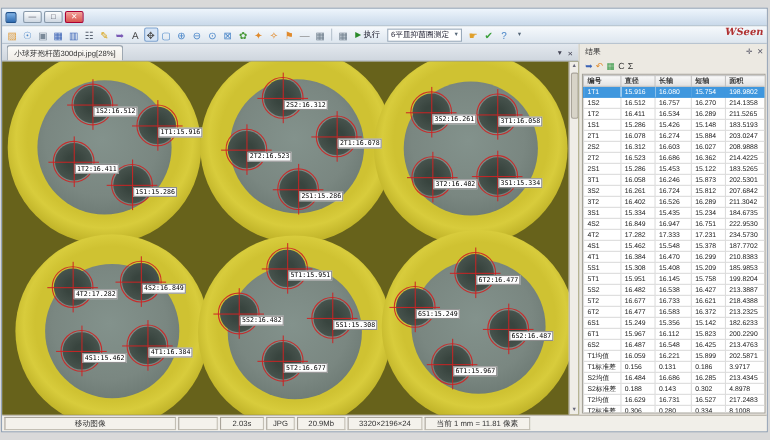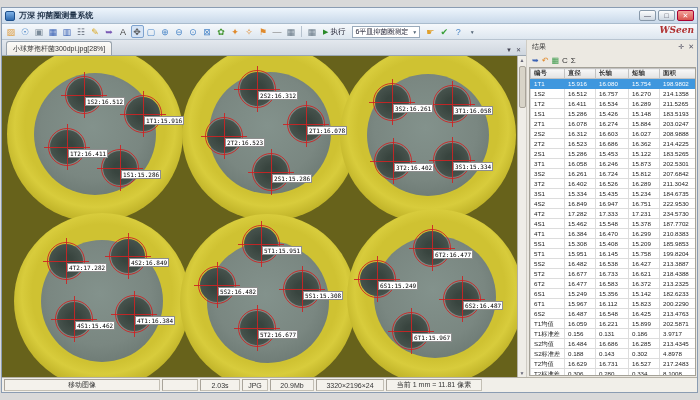--- a/index.html
+++ b/index.html
@@ -81,21 +81,20 @@
   .seg.fill { flex:1; border:none; background:transparent; }
 </style>
 </head>
 <body>
 
 <div class="desktop">
   <div class="window">
 
     <div class="titlebar">
       <div class="title-icon"></div>
-      <div class="title-text">万深 抑菌圈测量系统</div>
       <div id="winbtns" style="display: flex;">
           <span class="winbtn">—</span>
           <span class="winbtn">□</span>
           <span class="winbtn close">✕</span>
         </div>
     </div>
 
     <div class="toolbar">
       <span id="tbicons" style="display:flex;align-items:center;">
           <span class="tbicon" style="color: rgb(224, 156, 60);">▨</span>

